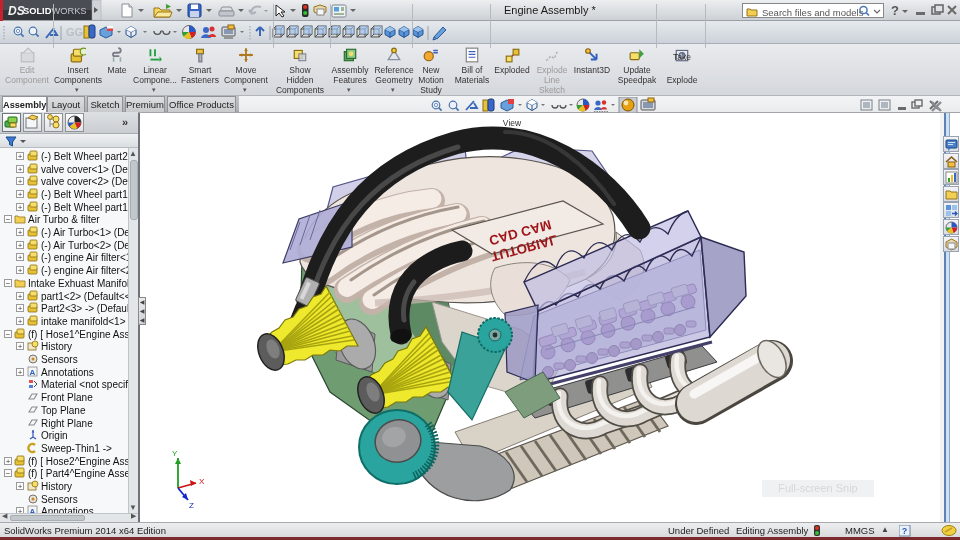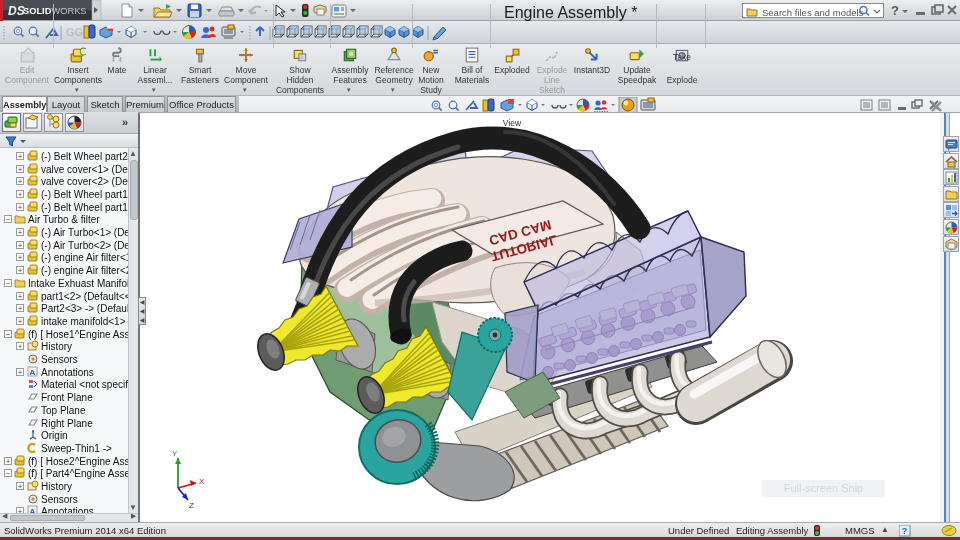--- a/index.html
+++ b/index.html
@@ -1,20 +1,20 @@
 <!DOCTYPE html>
 <html><head><meta charset="utf-8"><style>
 * {margin:0;padding:0;box-sizing:border-box;}
 html,body {width:960px;height:540px;overflow:hidden;font-family:"Liberation Sans",sans-serif;}
 #app {position:absolute;left:0;top:0;width:960px;height:540px;background:#fff;}
 .abs {position:absolute;}
 
 #tbar {left:0;top:0;width:960px;height:21px;background:linear-gradient(#eceef0,#cdd1d5);border-bottom:1px solid #9aa0a6;}
 #redstrip {left:0;top:0;width:3px;height:21px;background:#c8202c;}
-#title {left:504px;top:4px;font-size:16px;color:#1a1a1a;}
+#title {left:504px;top:4px;font-size:11px;color:#1a1a1a;}
 #searchbox {left:742px;top:3px;width:142px;height:15px;background:#fff;border:1px solid #888;font-size:10px;color:#666;line-height:13px;}
 
 #tb2 {left:0;top:21px;width:960px;height:23px;background:linear-gradient(#e6eaee,#ccd2d9);border-bottom:1px solid #a8aeb6;}
 
 #ribbon {left:0;top:44px;width:960px;height:52px;background:linear-gradient(#e9ebee,#d4d7dc);border-bottom:1px solid #b2b6bb;}
 .ric {position:absolute;top:47px;}
 .rlbl {position:absolute;width:64px;text-align:center;font-size:8.5px;color:#333;line-height:10px;white-space:nowrap;}
 .rdd {position:absolute;font-size:7px;color:#555;}
 .rsep {position:absolute;top:4px;width:1px;height:44px;background:#b5bac0;}
 
@@ -37,21 +37,21 @@
 #hthumb {left:10px;top:514.5px;width:75px;height:6px;background:#c2c7cc;border:1px solid #a8adb2;border-radius:2px;}
 #pborder {left:138px;top:113px;width:2px;height:409px;background:#70747a;}
 #phandle {left:138px;top:297px;width:8px;height:28px;background:linear-gradient(#e9ebee,#cfd3d8);border:1px solid #888;font-size:6px;color:#444;line-height:9px;text-align:center;}
 
 #sbar {left:0;top:522px;width:960px;height:15px;background:linear-gradient(#eceeef,#d8dadc);border-top:1px solid #a8aaac;font-size:9.5px;color:#222;}
 #bstrip {left:0;top:537px;width:960px;height:3px;background:#7c2a2e;}
 
 #rtp {left:944px;top:113px;width:6px;height:415px;background:#cfe0f2;border-left:2px solid #5a82b4;border-right:1px solid #8aa6c8;}
 .rbtn {position:absolute;left:943px;width:16px;height:16px;background:linear-gradient(#f2f4f7,#d8dde4);border:1px solid #98a2b0;}
 #vx {left:940px;top:113px;width:4px;height:415px;background:#f0f2f4;}
-.wmark {left:762px;top:480px;width:123px;height:17px;background:#f0f1f2;color:#d5d7d9;font-size:11px;text-align:center;line-height:17px;}
+.wmark {left:762px;top:480px;width:112px;height:17px;background:#f0f1f2;color:#d5d7d9;font-size:11px;text-align:center;line-height:17px;}
 </style></head><body>
 <div id="app">
 
 <svg class="abs" style="left:138px;top:113px" width="803" height="408" viewBox="138 113 803 408">
 <polygon points="315,255 333,187 465,149 470,190 420,212 350,242" fill="#b9b7dc" fill-opacity="0.65" stroke="#54548a" stroke-width="1.2"></polygon>
 <polygon points="478,168 523,147 592,151 613,182 560,202 500,192" fill="#b9b7dc" fill-opacity="0.6" stroke="#54548a" stroke-width="1.2"></polygon>
 <path d="M302,258 L320,238 L398,262 L448,302 L462,362 L432,432 L372,422 L330,392 L300,332 Z" fill="#6f9c71" stroke="#2b4a31" stroke-width="1.2"></path>
 <path d="M312,268 L382,287 L422,332 L402,382 L342,362 L312,317 Z" fill="#9fc09c" stroke="#527f54" stroke-width="1"></path>
 <path d="M398,262 L448,302 L462,362 L440,370 L410,330 L390,280 Z" fill="#5d8a62"></path>
 <path d="M300,262 C300,225 332,196 372,186 C420,162 472,152 522,159 C572,166 602,186 613,216 C619,241 611,263 586,279 C540,301 480,306 430,301 C370,296 308,291 300,262 Z" fill="#efe5df" stroke="#5a544e" stroke-width="1.2"></path>
@@ -412,21 +412,21 @@
       <path d="M8 1 C11 1 11 5 8 5 L5 5 C3 5 3 8 5 8 L9 8" fill="none" stroke="#7a7a86" stroke-width="1.6"></path>
       <path d="M4 9 L4 13 M10 9 L10 13" stroke="#9aa" stroke-width="1.4"></path>
     </svg>
 <div class="rlbl" style="left:85px;top:65px;">Mate</div>
 <svg class="ric" style="left:147px" width="16" height="16" viewBox="0 0 14 14">
       <path d="M3 2 L3 8 M7 2 L7 8" stroke="#20a040" stroke-width="1.6"></path>
       <path d="M3 11 L11 11" stroke="#20a040" stroke-width="1.6"></path>
       <path d="M11 8 L13 11 L11 13" fill="#20a040"></path>
     </svg>
 <div class="rlbl" style="left:123px;top:65px;">Linear</div>
-<div class="rlbl" style="left:123px;top:75px;">Asseml...</div>
+<div class="rlbl" style="left:123px;top:75px;">Compone...</div>
 <div class="rdd" style="left:152px;top:86px">▾</div>
 <svg class="ric" style="left:192px" width="16" height="16" viewBox="0 0 14 14">
       <rect x="4" y="2" width="6" height="4" fill="#f0c040" stroke="#8a6d10"></rect>
       <rect x="6" y="6" width="2.6" height="7" fill="#b0b4bc" stroke="#707480"></rect>
     </svg>
 <div class="rlbl" style="left:168px;top:65px;">Smart</div>
 <div class="rlbl" style="left:168px;top:75px;">Fasteners</div>
 <svg class="ric" style="left:238px" width="16" height="16" viewBox="0 0 14 14">
       <path d="M7 1 L7 13 M1 7 L13 7" stroke="#b07820" stroke-width="1.6"></path>
       <path d="M7 1 L5.4 3.6 L8.6 3.6 Z M7 13 L5.4 10.4 L8.6 10.4 Z M1 7 L3.6 5.4 L3.6 8.6 Z M13 7 L10.4 5.4 L10.4 8.6 Z" fill="#b07820"></path>

